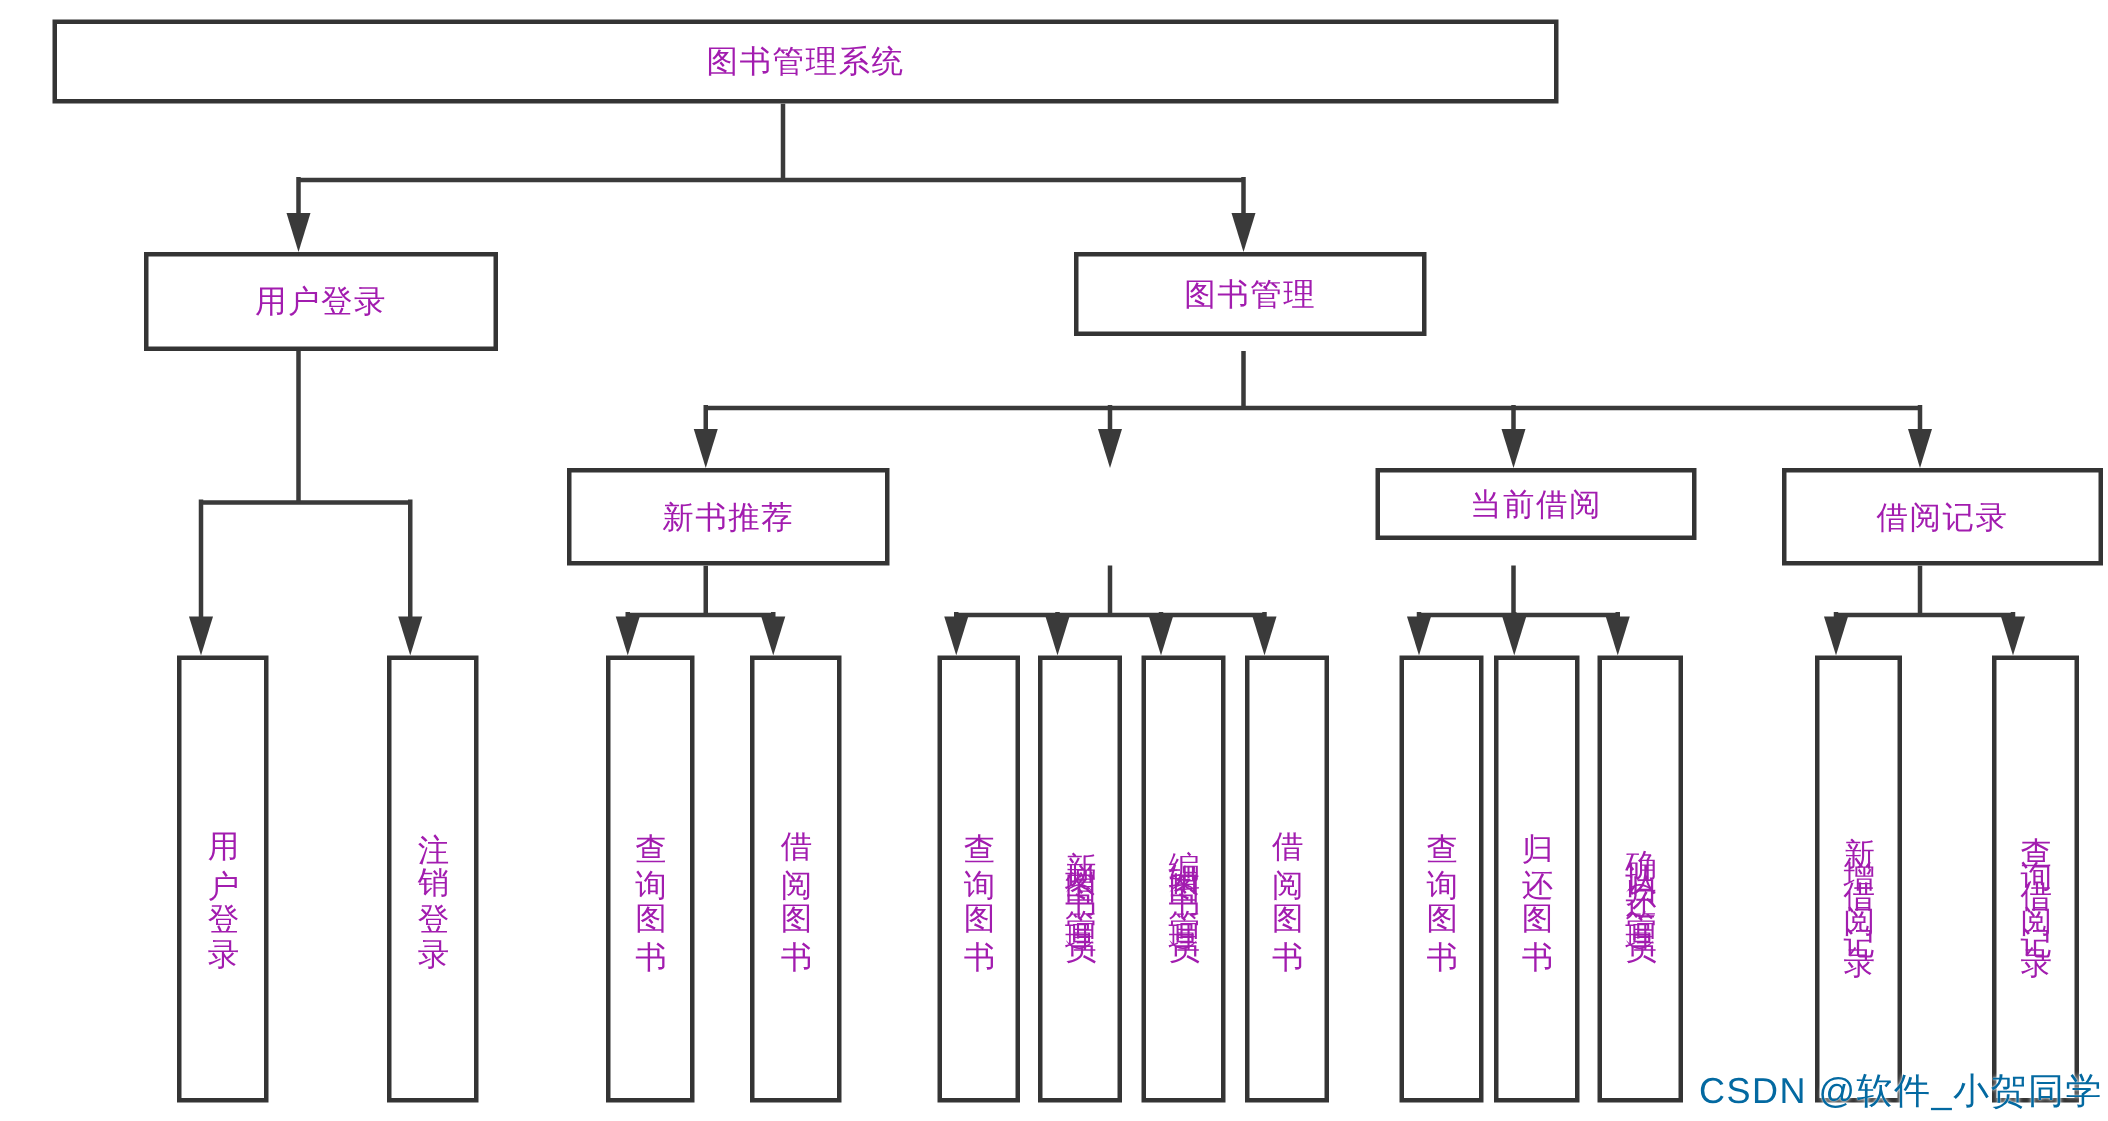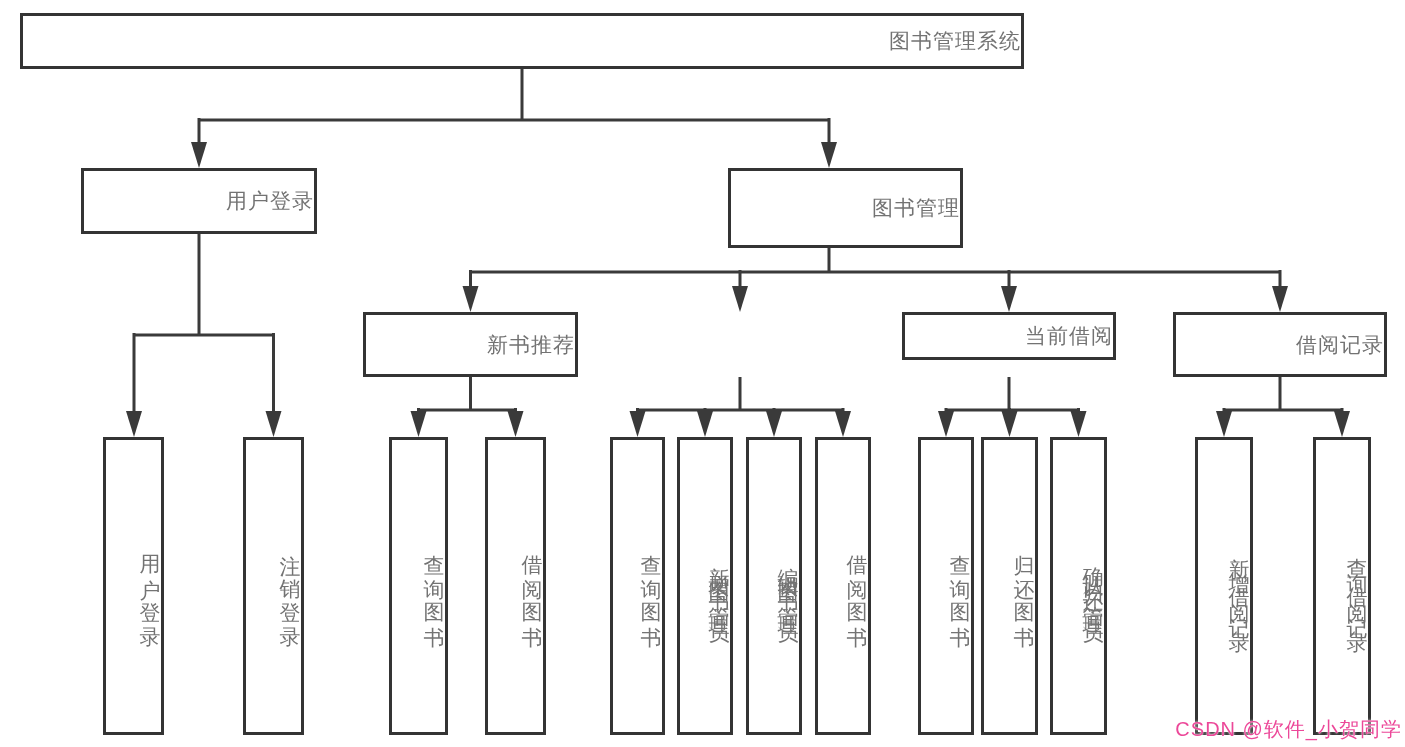--- a/index.html
+++ b/index.html
@@ -14,43 +14,44 @@
   .wires path{stroke:#3a3a3a;stroke-width:3;fill:none;}
   .wires polygon{fill:#3a3a3a;stroke:none;}
 
   .node{
     position:absolute;
     box-sizing:border-box;
     background:#ffffff;
     border:3px solid #343434;
     display:flex;
     align-items:center;
-    justify-content:flex-end;
-    color:#737373;
+    justify-content:center;
+    color:#a21caf;
+    margin-left:15px;
   }
   .hbox .label{
     font-size:21px;
     letter-spacing:1px;
     white-space:nowrap;
   }
   .vbox .label{
     writing-mode:vertical-rl;
     text-orientation:mixed;
     font-size:21px;
     line-height:1;
     white-space:nowrap;
   }
   .ls4 .label{letter-spacing:24px;}
   .ls6 .label{letter-spacing:15px;}
   .ls9 .label{letter-spacing:8px;}
 
   
   .n-root        {left:20px;  top:13px;  width:1004px; height:56px;}
   .n-user-login  {left:81px;  top:168px; width:236px;  height:66px;}
-  .n-book-mgmt   {left:728px; top:168px; width:235px;  height:80px;}
+  .n-book-mgmt   {left:701px; top:168px; width:235px;  height:56px;}
   .n-new-rec     {left:363px; top:312px; width:215px;  height:65px;}
   .n-book-borrow {left:633px; top:312px; width:214px;  height:65px;}
   .n-cur-borrow  {left:902px; top:312px; width:214px;  height:48px;}
   .n-rec-borrow  {left:1173px;top:312px; width:214px;  height:65px;}
 
   .leaf{top:437px;height:298px;}
   .l-user-login {left:103px;  width:61px;}
   .l-logout     {left:243px;  width:61px;}
   .l-nbr-query  {left:389px;  width:59px;}
   .l-nbr-borrow {left:485px;  width:61px;}
@@ -61,22 +62,22 @@
   .l-cb-query   {left:918px;  width:56px;}
   .l-cb-return  {left:981px;  width:57px;}
   .l-cb-confirm {left:1050px; width:57px;}
   .l-br-add     {left:1195px; width:58px;}
   .l-br-query   {left:1313px; width:58px;}
 
   .watermark{
     position:absolute;
     right:3px;
     bottom:4px;
-    font-size:20px;
-    color:#ec4899;
+    font-size:24px;
+    color:#0369a1;
     letter-spacing:1px;
     text-shadow:0 0 3px #ffffff, 0 0 1px #ffffff;
     white-space:nowrap;
   }
 </style>
 </head>
 <body>
 
 <div class="canvas">
 

